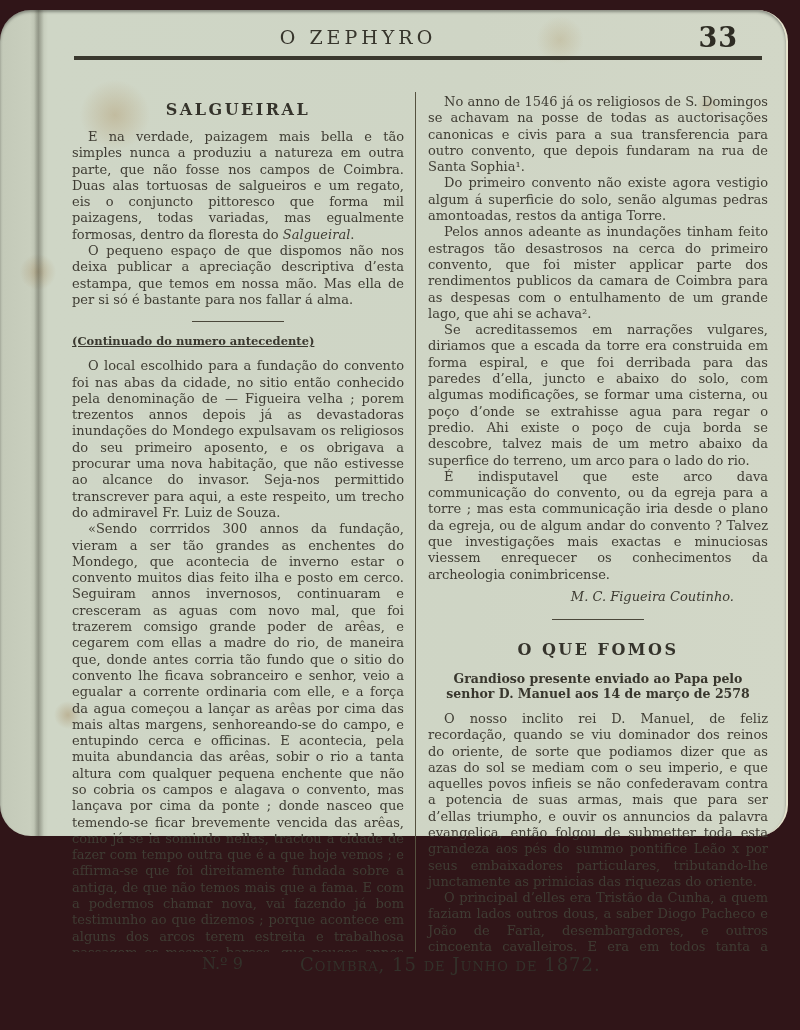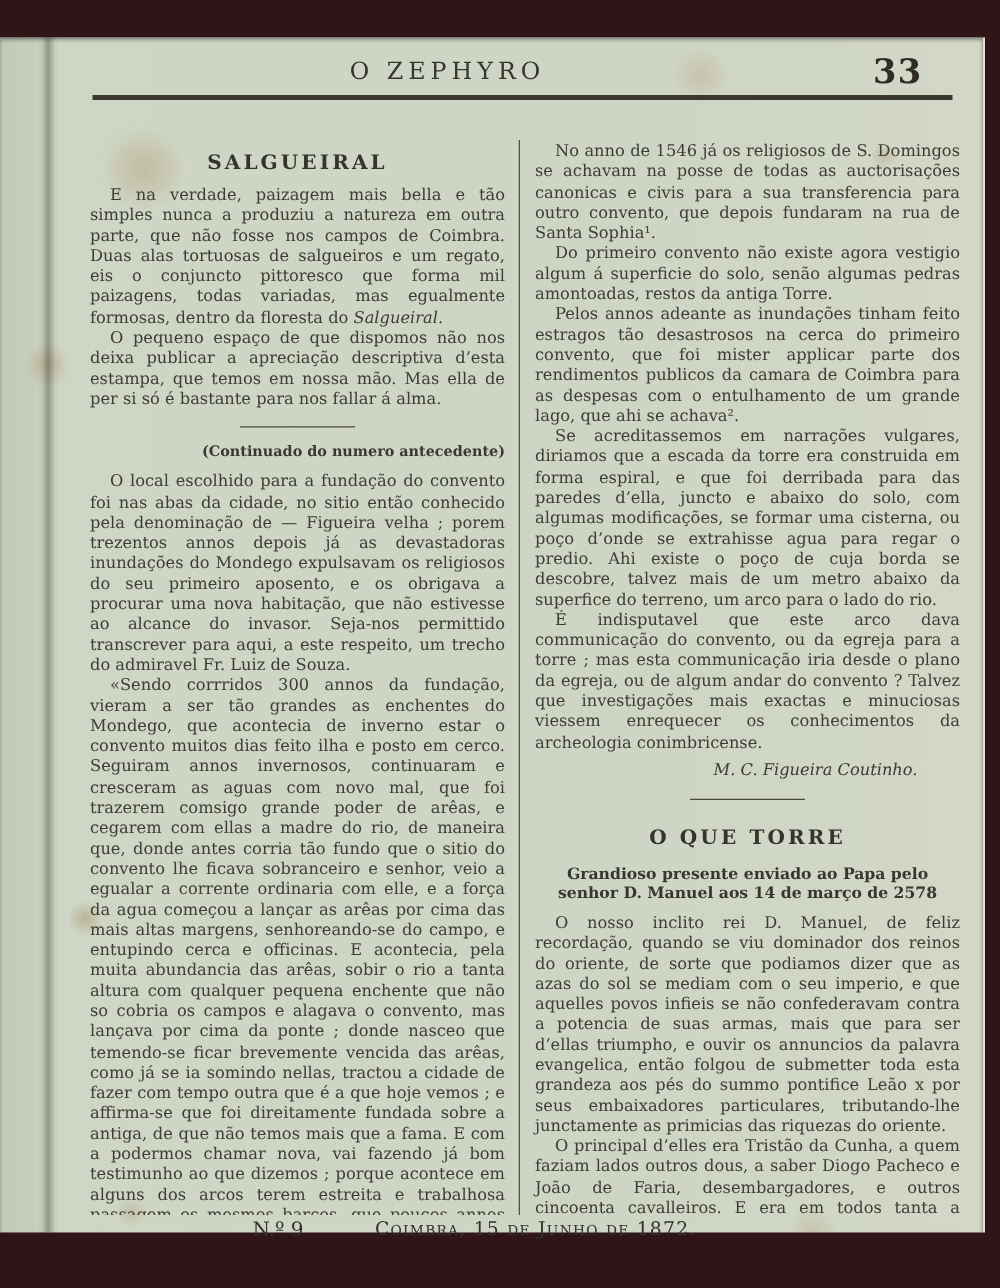--- a/index.html
+++ b/index.html
@@ -2,34 +2,35 @@
 <html lang="pt"><head>
 <meta charset="utf-8">
 <style>
   html,body{margin:0;padding:0;}
   body{
     width:800px;height:1030px;overflow:hidden;
     background:#301518;
     font-family:"DejaVu Serif","Liberation Serif",serif;
   }
   .page{
-    position:absolute;top:30px;left:0;width:786px;height:956px;
+    position:absolute;top:10px;left:0;width:786px;height:826px;
     background:
       radial-gradient(circle 50px at 115px 105px, rgba(160,120,60,.28), rgba(160,120,60,0) 70%),
       radial-gradient(circle 26px at 38px 262px, rgba(150,110,55,.30), rgba(150,110,55,0) 70%),
       radial-gradient(circle 20px at 68px 705px, rgba(150,110,55,.33), rgba(150,110,55,0) 70%),
       radial-gradient(circle 18px at 105px 940px, rgba(150,110,55,.22), rgba(150,110,55,0) 70%),
       radial-gradient(circle 34px at 560px 30px, rgba(160,125,60,.20), rgba(160,125,60,0) 70%),
       radial-gradient(circle 16px at 707px 95px, rgba(150,110,55,.22), rgba(150,110,55,0) 70%),
       radial-gradient(circle 22px at 355px 995px, rgba(150,110,55,.25), rgba(150,110,55,0) 70%),
       radial-gradient(circle 30px at 650px 955px, rgba(150,110,55,.16), rgba(150,110,55,0) 70%),
       linear-gradient(90deg,#c3c9b8 0px,#c9cfbe 30px,#b9bfae 37px,#cfd6c6 48px,#cfd5c5 60%,#d2d7c7 100%);
     border-right:2px solid #e6e3cd;
     box-shadow:inset 0 2px 3px rgba(0,0,0,.35);
     color:#3f3c33;
+    border-radius:31px;
   }
   .crease{
     position:absolute;top:0;left:34px;width:10px;height:100%;
     background:linear-gradient(90deg,rgba(40,40,30,0),rgba(40,40,30,.28) 45%,rgba(40,40,30,0));
     pointer-events:none;
   }
   .masthead{position:relative;height:44px;}
   .masthead .title{
     position:absolute;left:0;right:70px;top:16px;text-align:center;
     font-size:19px;letter-spacing:4px;color:#37352c;
@@ -47,41 +48,42 @@
     margin:8px 18px 0 72px;height:884px;overflow:hidden;
   }
   .col{display:flex;flex-direction:column;overflow:hidden;margin-top:24px;}
   .col-left{width:332px;padding-right:11px;border-right:1px solid #55513f;}
   .col-right{flex:1;padding-left:12px;}
   .sechead{
     text-align:center;font-weight:bold;font-size:16px;letter-spacing:2.5px;
     color:#35332b;margin:8px 0 10px;
   }
   .subhead{
-    text-align:right;font-weight:bold;font-size:11.5px;color:#3a382f;
+    text-align:left;font-weight:bold;font-size:11.5px;color:#3a382f;
     margin:0 0 10px;
+    text-decoration:underline;
   }
   .subtitle2{
     text-align:center;font-weight:bold;font-size:12.5px;line-height:15px;
     color:#38362d;margin:2px 6px 10px;
   }
   p.body{
     margin:0;font-size:13px;line-height:16.3px;text-align:justify;
     text-indent:16px;
   }
   .sep{
     width:92px;border-top:1.5px solid #4a473a;margin:13px auto 12px;
   }
   .signature{
     text-align:right;font-style:italic;font-size:13px;margin:6px 34px 2px 0;
     color:#3c3a31;
   }
   .imprint-row{position:relative;height:26px;margin:0 18px 0 72px;font-size:14px;color:#33312a;}
   .issue{position:absolute;left:130px;top:2px;font-size:16px;}
-  .imprint{position:absolute;left:228px;top:2px;font-variant:small-caps;letter-spacing:1px;font-size:15px;}
+  .imprint{position:absolute;left:228px;top:2px;font-variant:small-caps;letter-spacing:1px;font-size:18px;}
   i{font-style:italic;}
 </style>
 </head>
 <body>
 
 <div class="page">
   <div class="crease"></div>
 
   <div class="masthead">
     <div class="title">O ZEPHYRO</div>
@@ -107,21 +109,21 @@
     <div class="col col-right">
       <p class="body" style="margin-top:2px;">No anno de 1546 já os religiosos de S. Domingos se achavam na posse de todas as auctorisações canonicas e civis para a sua transferencia para outro convento, que depois fundaram na rua de Santa Sophia¹.</p>
       <p class="body">Do primeiro convento não existe agora vestigio algum á superficie do solo, senão algumas pedras amontoadas, restos da antiga Torre.</p>
       <p class="body">Pelos annos adeante as inundações tinham feito estragos tão desastrosos na cerca do primeiro convento, que foi mister applicar parte dos rendimentos publicos da camara de Coimbra para as despesas com o entulhamento de um grande lago, que ahi se achava².</p>
       <p class="body">Se acreditassemos em narrações vulgares, diriamos que a escada da torre era construida em forma espiral, e que foi derribada para das paredes d’ella, juncto e abaixo do solo, com algumas modificações, se formar uma cisterna, ou poço d’onde se extrahisse agua para regar o predio. Ahi existe o poço de cuja borda se descobre, talvez mais de um metro abaixo da superfice do terreno, um arco para o lado do rio.</p>
       <p class="body">É indisputavel que este arco dava communicação do convento, ou da egreja para a torre ; mas esta communicação iria desde o plano da egreja, ou de algum andar do convento ? Talvez que investigações mais exactas e minuciosas viessem enrequecer os conhecimentos da archeologia conimbricense.</p>
       <div class="signature">M. C. Figueira Coutinho.</div>
 
       <div class="sep"></div>
 
-      <div class="sechead">O QUE TORRE</div>
+      <div class="sechead">O QUE FOMOS</div>
       <div class="subtitle2">Grandioso presente enviado ao Papa pelo senhor D. Manuel aos 14 de março de 2578</div>
       <p class="body">O nosso inclito rei D. Manuel, de feliz recordação, quando se viu dominador dos reinos do oriente, de sorte que podiamos dizer que as azas do sol se mediam com o seu imperio, e que aquelles povos infieis se não confederavam contra a potencia de suas armas, mais que para ser d’ellas triumpho, e ouvir os annuncios da palavra evangelica, então folgou de submetter toda esta grandeza aos pés do summo pontifice Leão x por seus embaixadores particulares, tributando-lhe junctamente as primicias das riquezas do oriente.</p>
       <p class="body">O principal d’elles era Tristão da Cunha, a quem faziam lados outros dous, a saber Diogo Pacheco e João de Faria, desembargadores, e outros cincoenta cavalleiros. E era em todos tanta a riqueza e lustre, que até havia sellas, freios, peitoraes, e estribos de ouro de martello, com pedraria fina, e perolas a montes.</p>
 
     </div>
 
   </div>
 
   <div class="imprint-row">
     <span class="issue">N.º 9</span>

